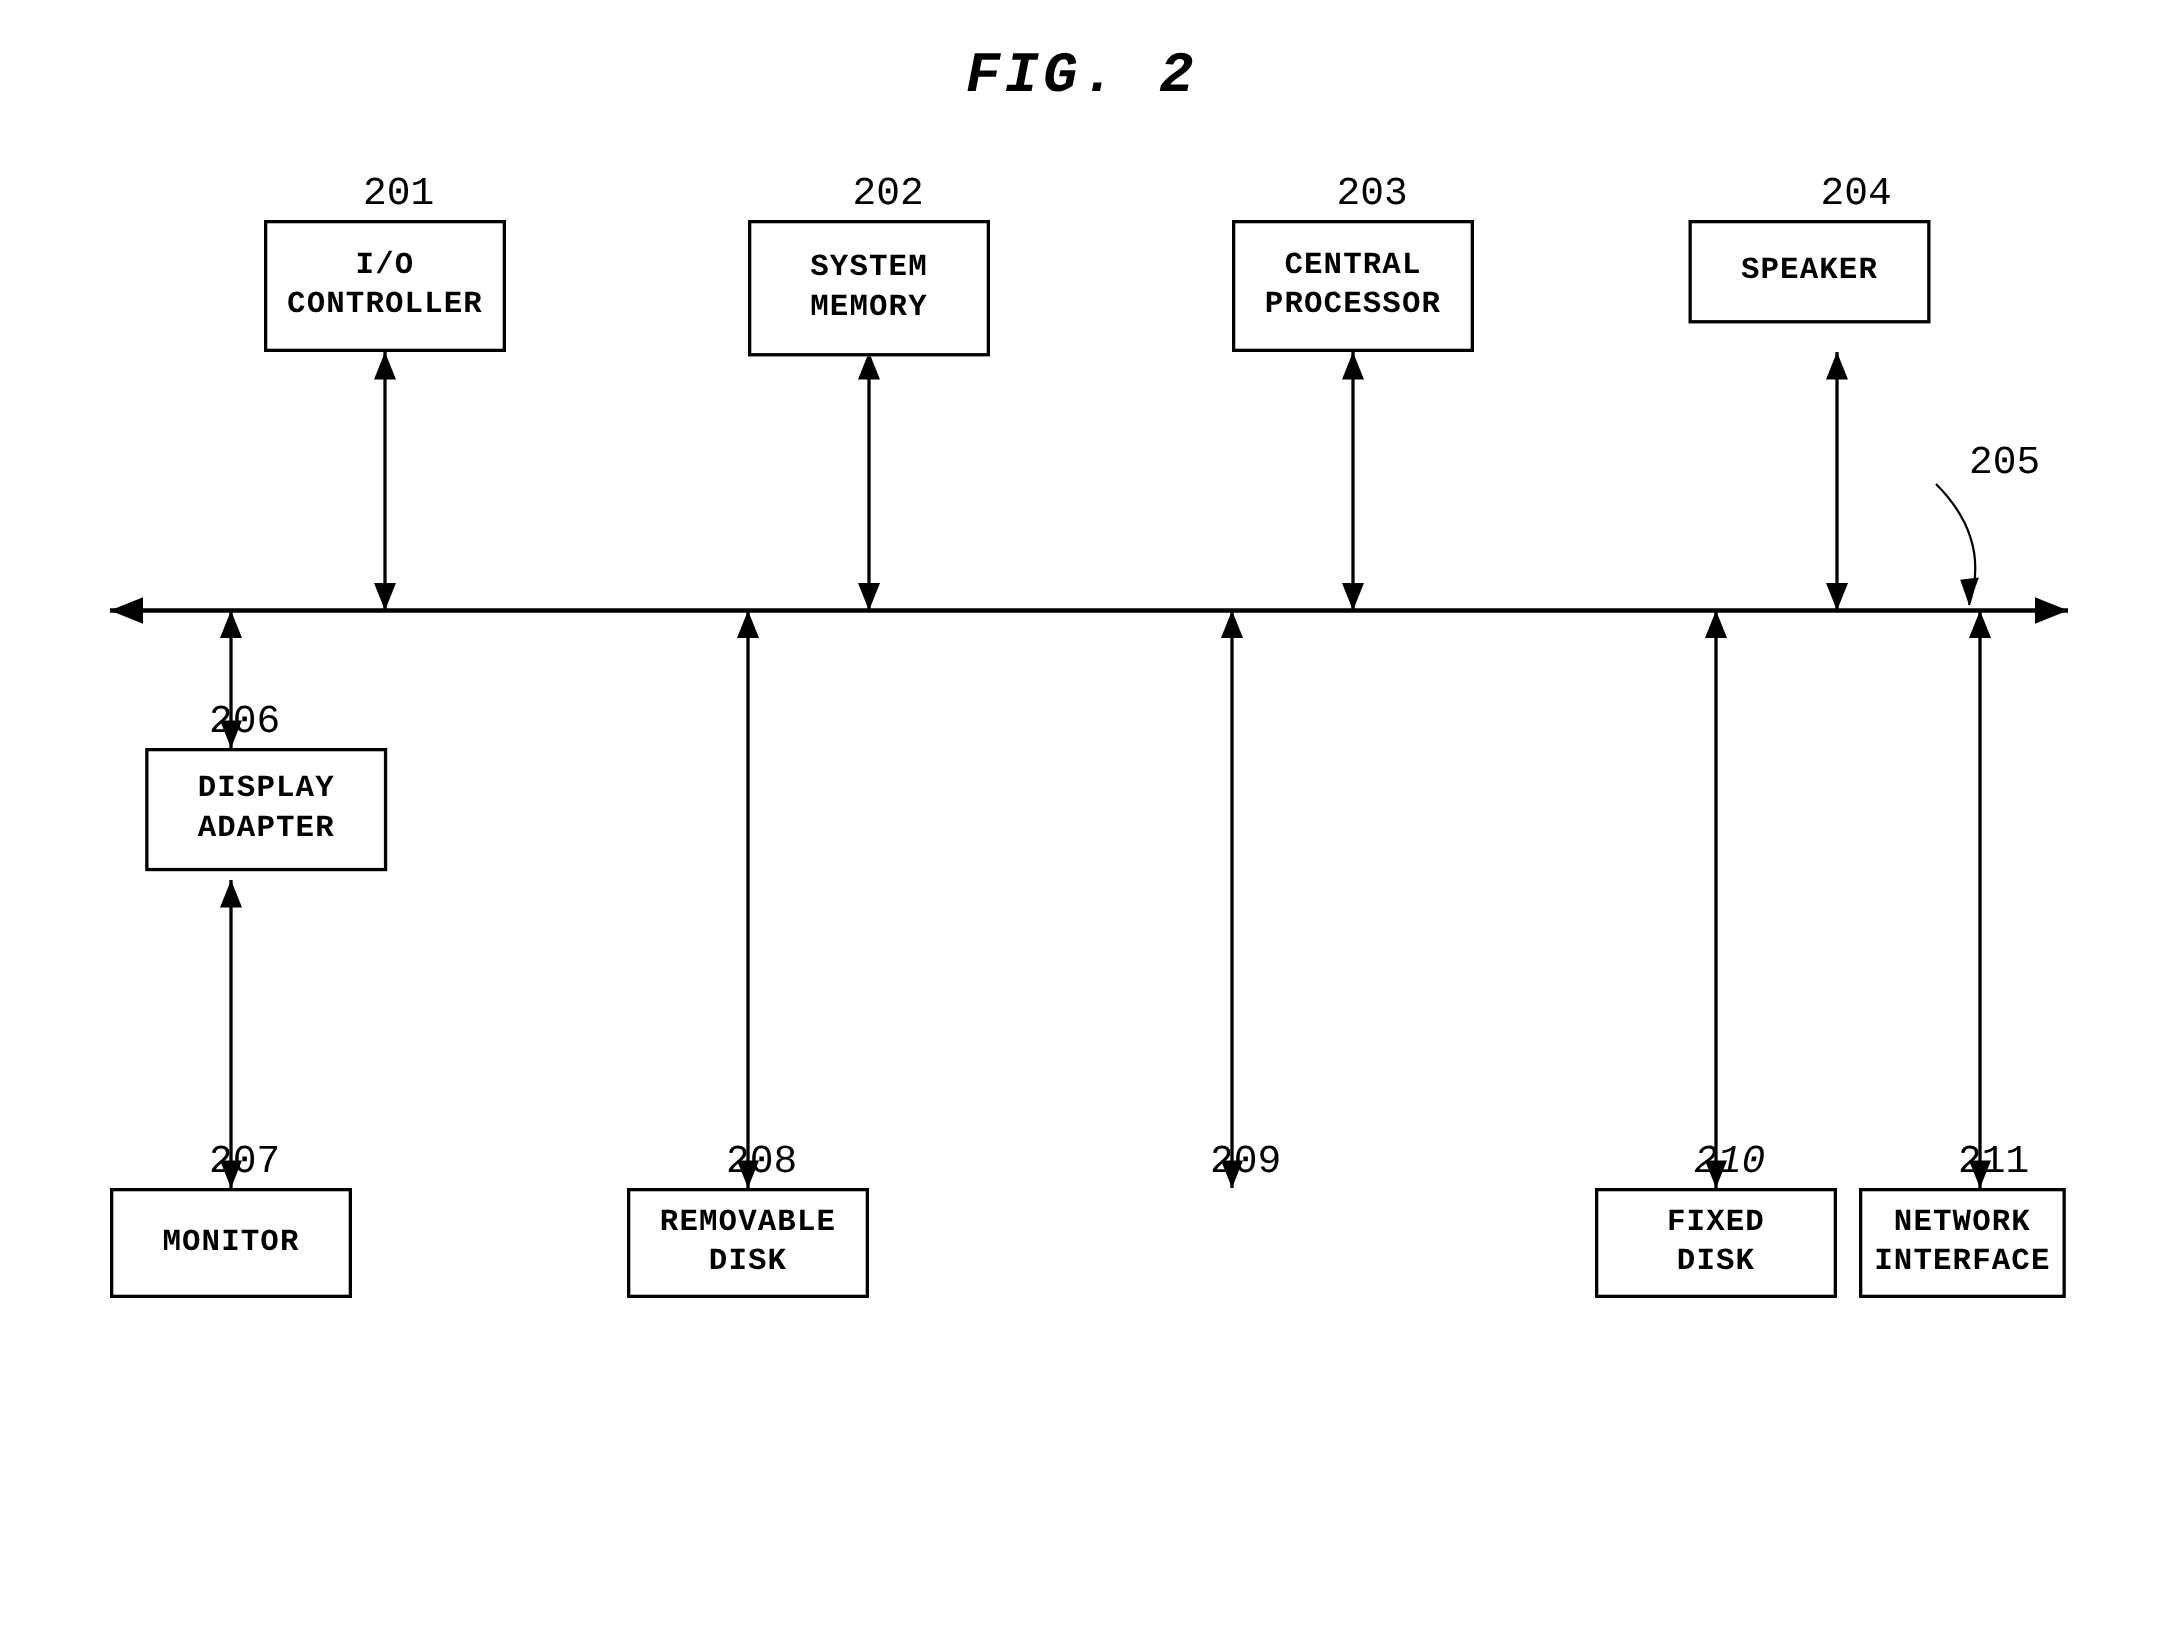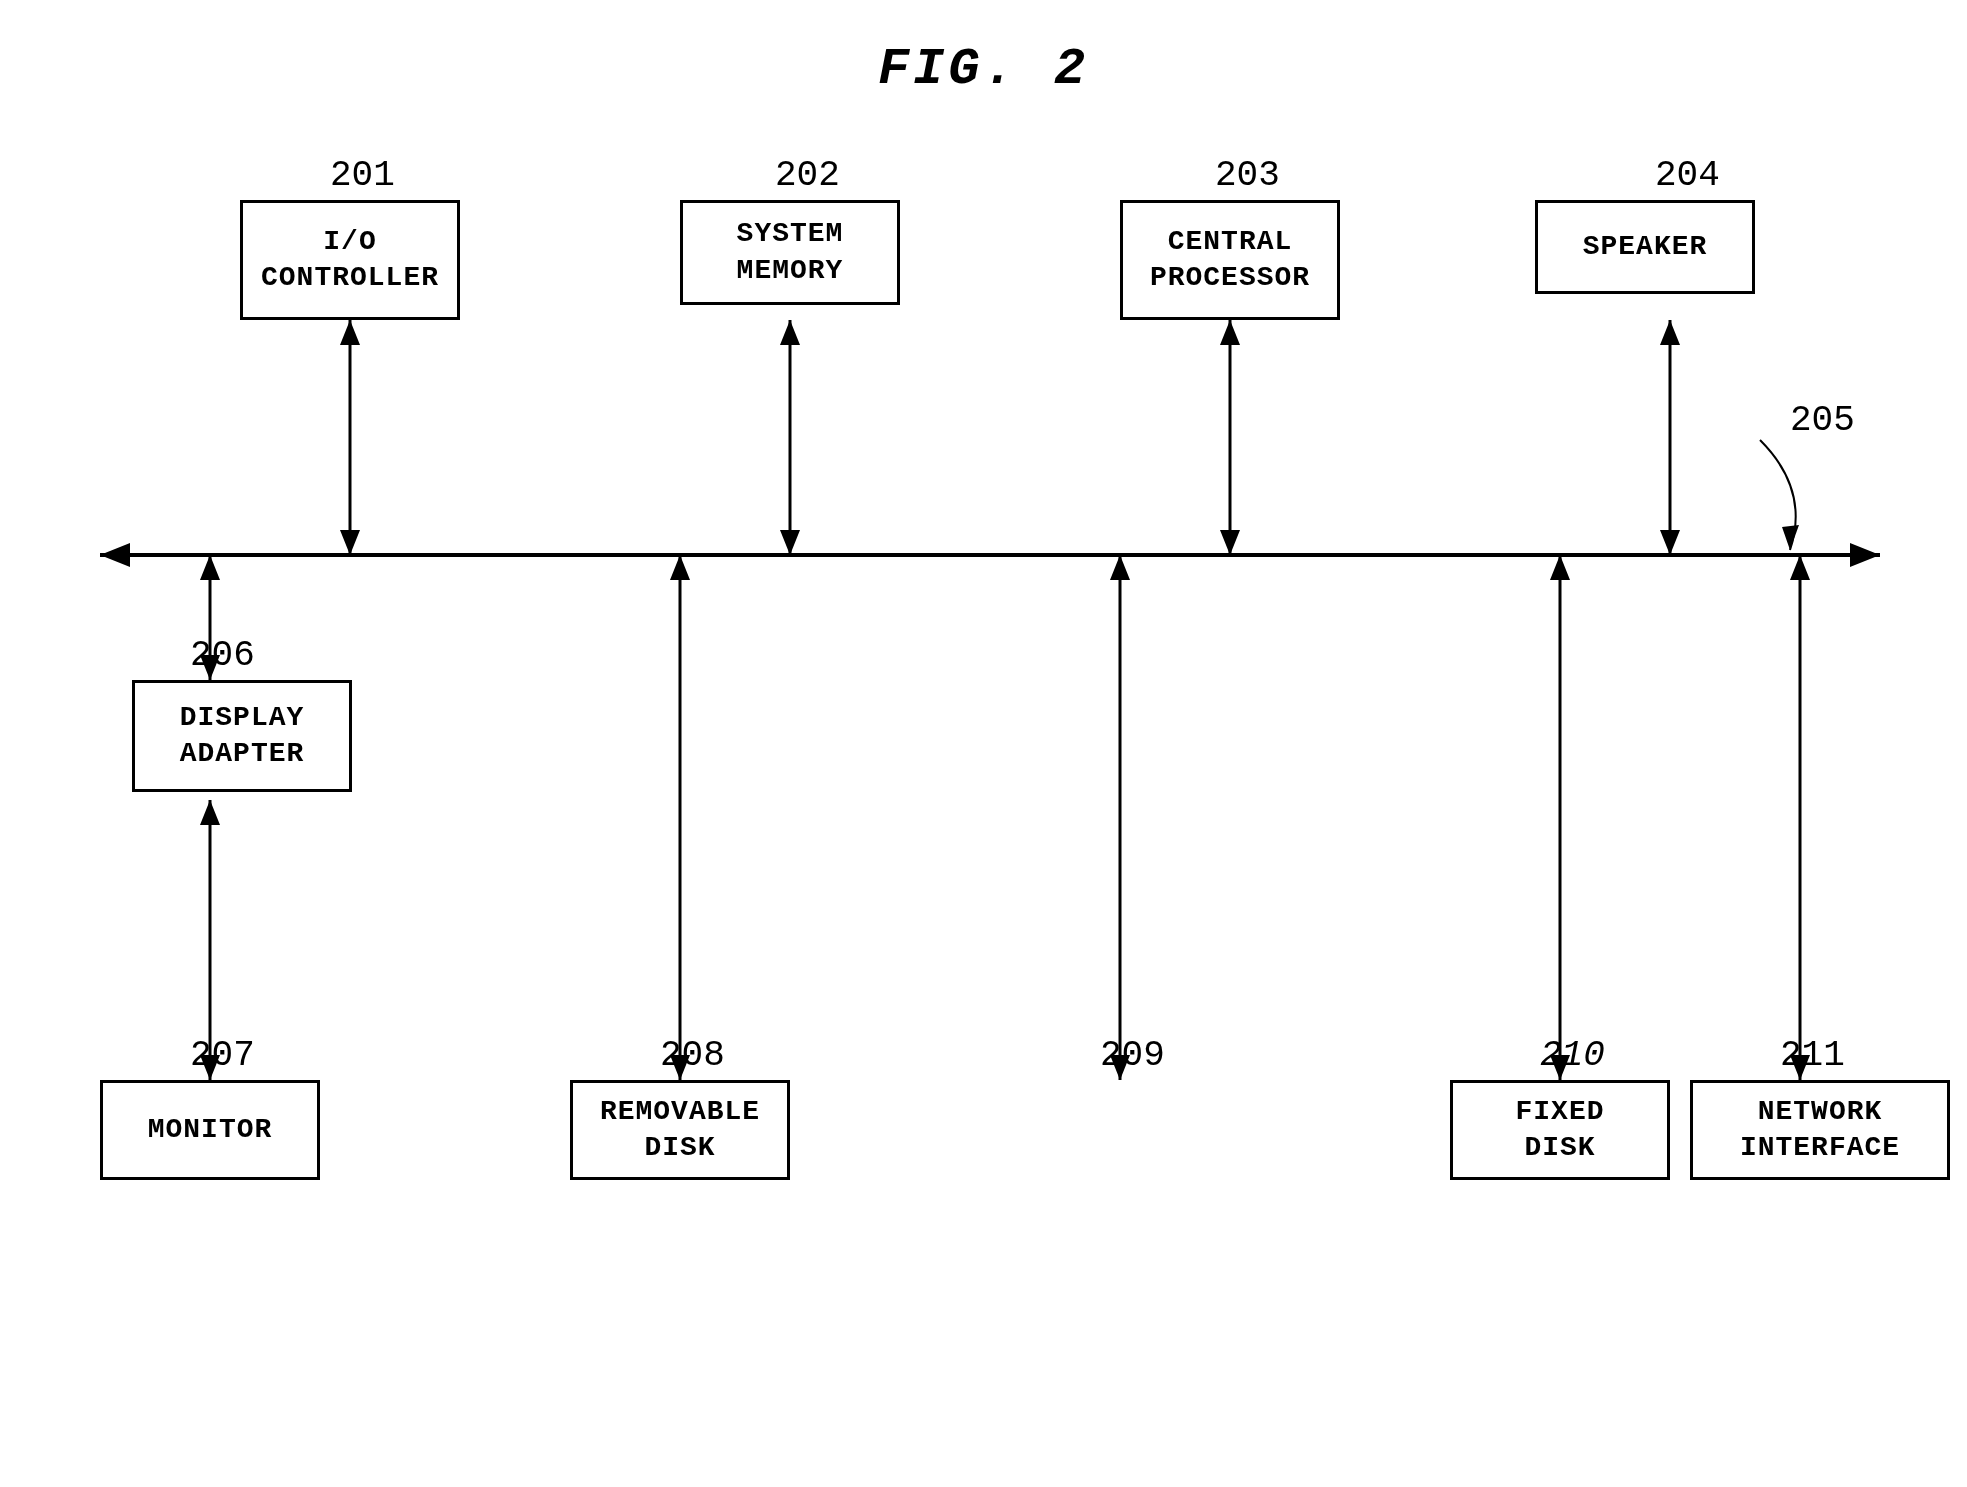--- a/index.html
+++ b/index.html
@@ -123,21 +123,21 @@
     <path d="M 1760,440 Q 1810,490 1790,550" stroke="#000" stroke-width="2" fill="none"></path>
     <polygon points="1790,550 1782,527 1799,525" fill="#000"></polygon>
 
   </svg>
 
   <div class="box" style="left:240px; top:200px; width:220px; height:120px;">
     <span>I/O<br>CONTROLLER</span>
   </div>
   <div class="ref" style="left:330px; top:155px;">201</div>
 
-  <div class="box" style="left:680px; top:200px; width:220px; height:105px;">
+  <div class="box" style="left:680px; top:200px; width:220px; height:124px;">
     <span>SYSTEM<br>MEMORY</span>
   </div>
   <div class="ref" style="left:775px; top:155px;">202</div>
 
   <div class="box" style="left:1120px; top:200px; width:220px; height:120px;">
     <span>CENTRAL<br>PROCESSOR</span>
   </div>
   <div class="ref" style="left:1215px; top:155px;">203</div>
 
   <div class="box" style="left:1535px; top:200px; width:220px; height:94px;">
@@ -160,20 +160,20 @@
   </div>
   <div class="ref" style="left:660px; top:1035px;">208</div>
 
   <div class="ref" style="left:1100px; top:1035px;">209</div>
 
   <div class="box" style="left:1450px; top:1080px; width:220px; height:100px;">
     <span>FIXED<br>DISK</span>
   </div>
   <div class="ref" style="left:1540px; top:1035px;font-style:italic;">210</div>
 
-  <div class="box" style="left:1690px; top:1080px; width:260px; height:100px;">
+  <div class="box" style="left:1690px; top:1080px; width:188px; height:100px;">
     <span>NETWORK<br>INTERFACE</span>
   </div>
   <div class="ref" style="left:1780px; top:1035px;">211</div>
 
   <div class="ref" style="left:1790px; top:400px;">205</div>
 
 </div>
 
 </body></html>

